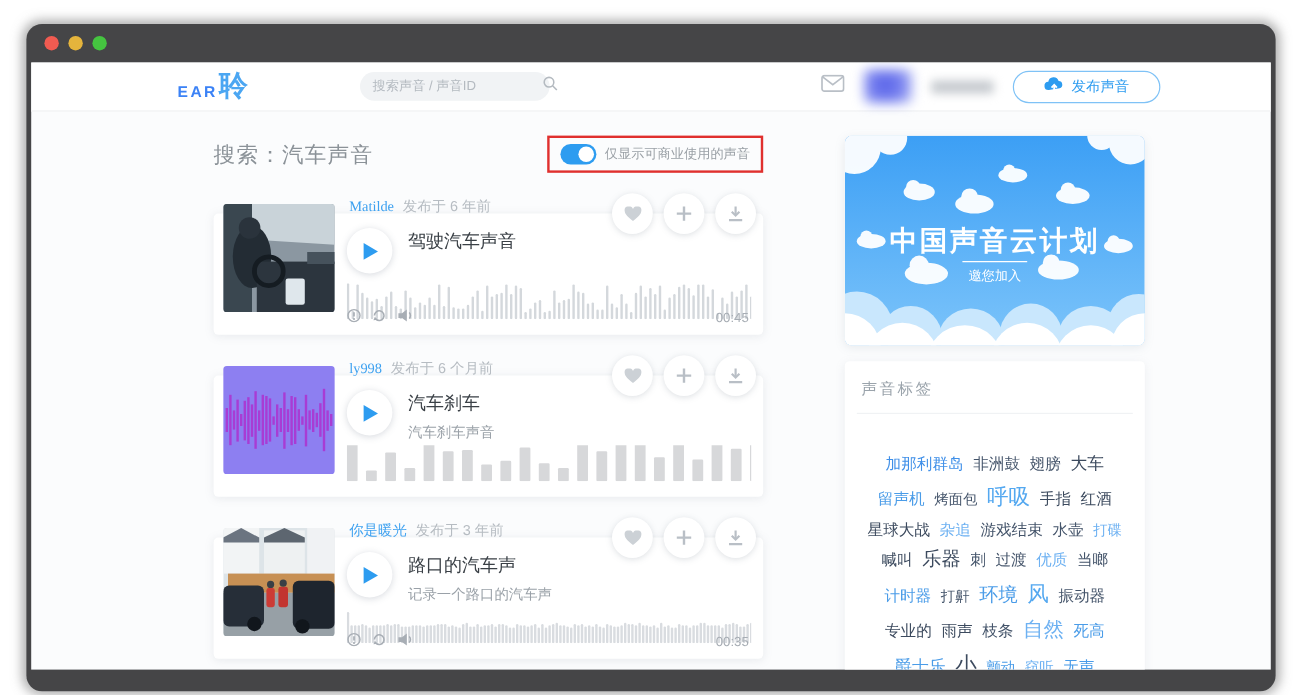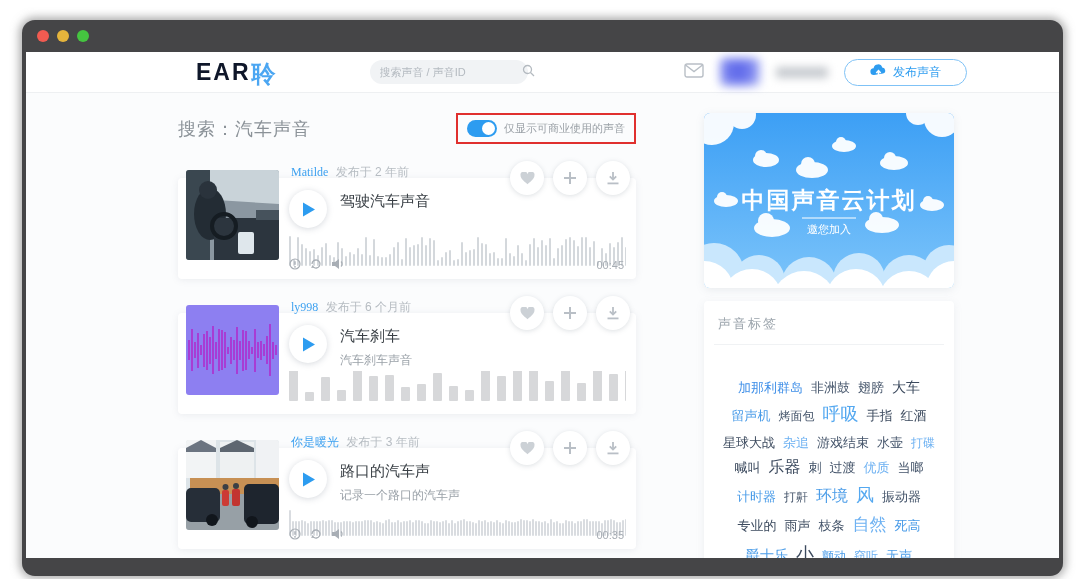--- a/index.html
+++ b/index.html
@@ -14,21 +14,21 @@
   .tl-dot { width:12px; height:12px; border-radius:50%; }
   .tl-red { background:#f15b51; } .tl-yellow { background:#e5b43c; } .tl-green { background:#45c440; }
 
   .page { position:absolute; left:4px; right:4px; top:32px; bottom:18px;
     background:#fbfcfd; overflow:hidden; }
 
   
   .header { height:41px; background:#fff; border-bottom:1px solid #eef0f2;
     display:flex; align-items:center; padding:0 92px 0 122px; }
   .logo { display:flex; align-items:flex-end; cursor:pointer; margin-right:36px; }
-  .logo-ear { color:#0f172a; font-size:23px; font-weight:bold; letter-spacing:2px;margin-left:48px; }
+  .logo-ear { color:#3b82f6; font-size:13px; font-weight:bold; letter-spacing:2px; }
   .logo-ling { color:#4ba6f2; font-size:24px; font-weight:bold; line-height:1; margin-left:1px; }
   .nav { display:flex; gap:30px; }
   .nav-item { position:relative; font-size:13px; color:#565e68; cursor:pointer; }
   .badge { position:absolute; top:-11px; right:-21px; background:#2d9cf0; color:#fff;
     font-size:9px; padding:1px 6px 2px; border-radius:9px; }
   .search { margin-left:58px; width:158px; height:24px; background:#f1f3f5; border-radius:12px;
     display:flex; align-items:center; padding:0 10px; }
   .search input { flex:1; border:none; outline:none; background:transparent; font-size:11px;
     color:#666; font-family:inherit; }
   .search input::placeholder { color:#b4bac0; }
@@ -162,21 +162,21 @@
               <ellipse cx="24" cy="44" rx="16" ry="26" fill="#232c34"></ellipse>
               <circle cx="22" cy="20" r="9" fill="#2a333c"></circle>
               <rect x="28" y="48" width="65" height="42" fill="#2c353e"></rect>
               <circle cx="38" cy="56" r="12" fill="none" stroke="#151c22" stroke-width="4"></circle>
               <rect x="52" y="62" width="16" height="22" rx="2" fill="#dfe7ec"></rect>
               <rect x="70" y="40" width="23" height="10" fill="#46525c"></rect>
             </svg>
           </div>
           <div class="card-user">
             <span class="user-link">Matilde</span>
-            <span class="user-date">发布于 2 年前</span>
+            <span class="user-date">发布于 6 年前</span>
           </div>
           <div class="card-actions">
             <div class="act-circle">
               <svg width="15" height="13" viewBox="0 0 15 13">
                   <path d="M7.5 12.2 C3 8.6 .6 6.2 .6 3.8 A3.2 3.2 0 0 1 7.5 2.2 A3.2 3.2 0 0 1 14.4 3.8 C14.4 6.2 12 8.6 7.5 12.2 Z" fill="#ccd1d6"></path>
                 </svg>
             </div>
             <div class="act-circle">
               <svg width="14" height="14" viewBox="0 0 14 14">
                   <line x1="7" y1="1" x2="7" y2="13" stroke="#b9bfc6" stroke-width="2"></line>

